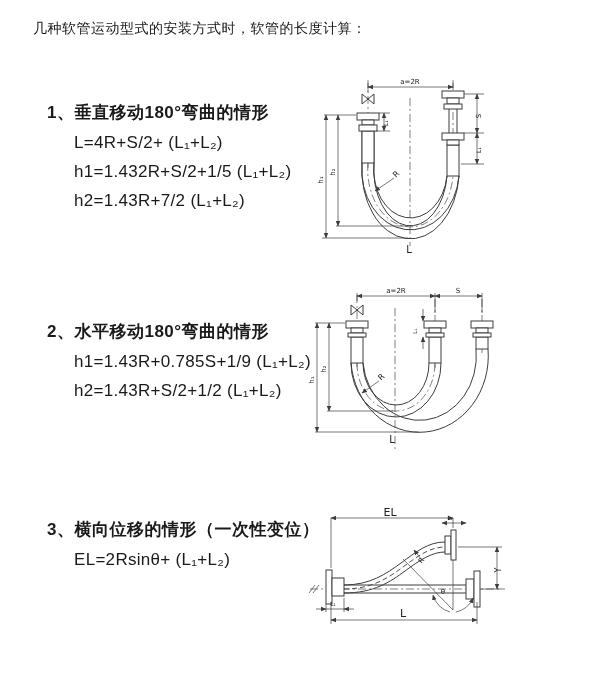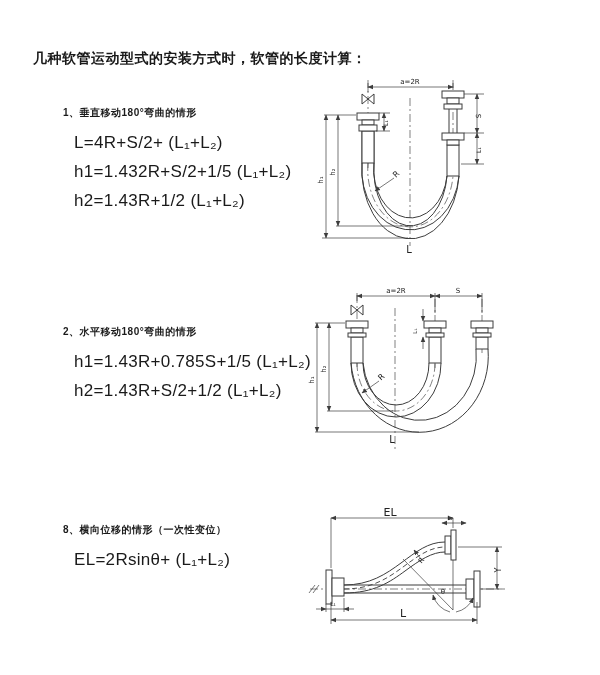--- a/index.html
+++ b/index.html
@@ -1,24 +1,24 @@
 <!DOCTYPE html>
 <html><head>
 <meta charset="utf-8">
 <style>
   html,body{margin:0;padding:0;background:#e8e8e8;}
   .page{
     position:relative;width:600px;height:675px;background:#ffffff;
     font-family:"Liberation Sans","DejaVu Sans",sans-serif;color:#1a1a1a;
     overflow:hidden;margin:0 auto;
   }
-  .title{position:absolute;left:33px;top:20px;font-size:14px;font-weight:700;letter-spacing:.5px;margin-top:30px;}
+  .title{position:absolute;left:33px;top:20px;font-size:14px;font-weight:400;letter-spacing:.5px;}
   .sec{position:absolute;left:47px;}
   .s1{top:104px}.s2{top:323px}.s3{top:521px}
-  .heading{font-size:10px;font-weight:700;line-height:17px;margin:0 0 13px 16px;letter-spacing:.5px;}
+  .heading{font-size:17px;font-weight:700;line-height:17px;margin:0 0 13px 0;letter-spacing:.5px;}
   .formula{font-size:17px;line-height:17px;margin:0 0 12px 27px;letter-spacing:.3px;}
   .diag{position:absolute;}
   .d1{left:312px;top:68px;}
   .d2{left:305px;top:283px;}
   .d3{left:300px;top:502px;}
   svg text{font-family:"DejaVu Sans","Liberation Sans",sans-serif;fill:#222;}
   .obj{stroke:#3d3d3d;stroke-width:1;fill:none;}
   .objf{stroke:#3d3d3d;stroke-width:1;fill:#ffffff;}
   .dim{stroke:#3d3d3d;stroke-width:.7;fill:none;}
   .cl{stroke:#4a4a4a;stroke-width:.7;fill:none;stroke-dasharray:8 3 2 3;}
@@ -28,31 +28,31 @@
 <body>
 
 <div class="page">
 
   <div class="title">几种软管运动型式的安装方式时，软管的长度计算：</div>
 
   <div class="sec s1">
     <div class="heading">1、垂直移动180°弯曲的情形</div>
     <div class="formula">L=4R+S/2+ (L₁+L₂)</div>
     <div class="formula">h1=1.432R+S/2+1/5 (L₁+L₂)</div>
-    <div class="formula">h2=1.43R+1/2 (L₁+L₂)</div>
+    <div class="formula">h2=1.43R+7/2 (L₁+L₂)</div>
   </div>
 
   <div class="sec s2">
     <div class="heading">2、水平移动180°弯曲的情形</div>
-    <div class="formula">h1=1.43R+0.785S+1/5 (L₁+L₂)</div>
+    <div class="formula">h1=1.43R+0.785S+1/9 (L₁+L₂)</div>
     <div class="formula">h2=1.43R+S/2+1/2 (L₁+L₂)</div>
   </div>
 
   <div class="sec s3">
-    <div class="heading">8、横向位移的情形（一次性变位）</div>
+    <div class="heading">3、横向位移的情形（一次性变位）</div>
     <div class="formula">EL=2Rsinθ+ (L₁+L₂)</div>
   </div>
 
   <svg class="diag d1" width="288" height="200" viewBox="0 0 288 200">
     <defs>
       <pattern id="p1" width="4" height="4" patternUnits="userSpaceOnUse">
         <path d="M0,4 L4,0 M0,0 L4,4" stroke="#555" stroke-width="0.6"></path>
       </pattern>
       <marker id="a1" viewBox="0 0 10 10" refX="9" refY="5" markerWidth="8" markerHeight="8" orient="auto-start-reverse">
         <path d="M0,1 L10,5 L0,9 z" fill="#3d3d3d"></path>

